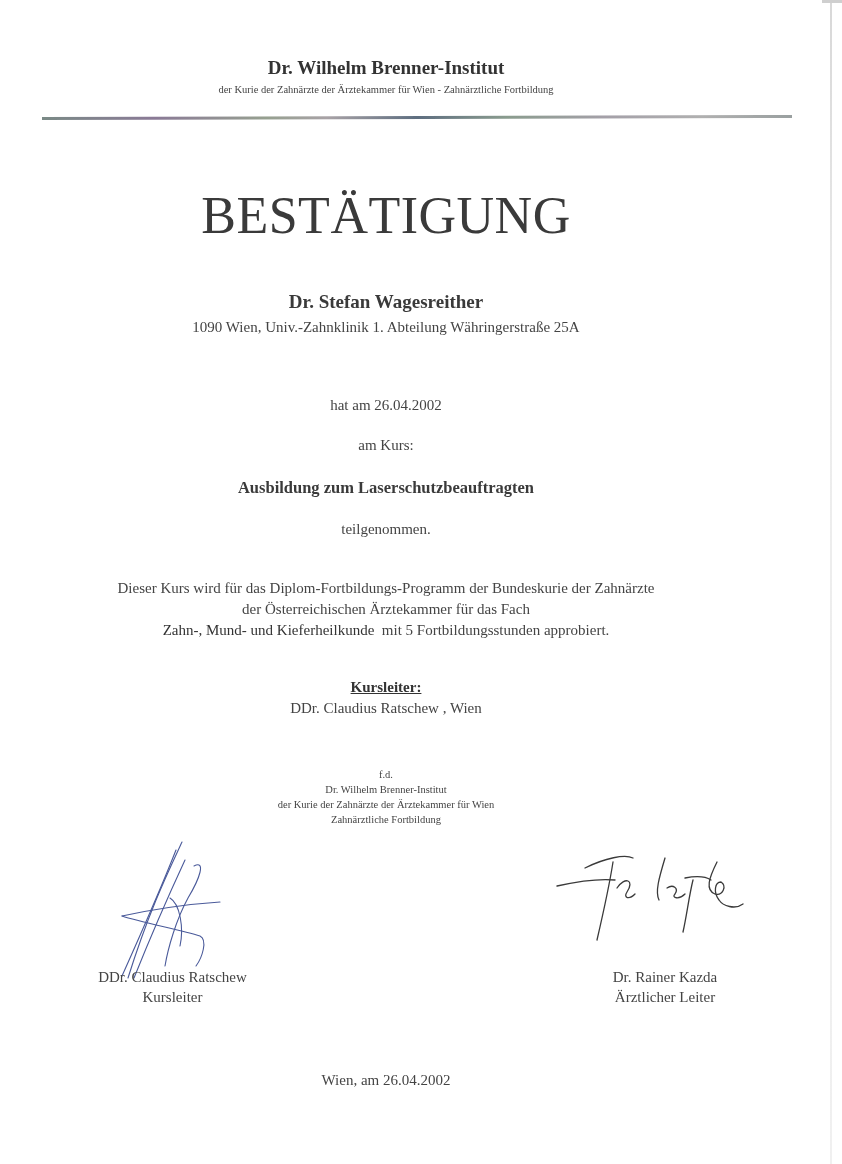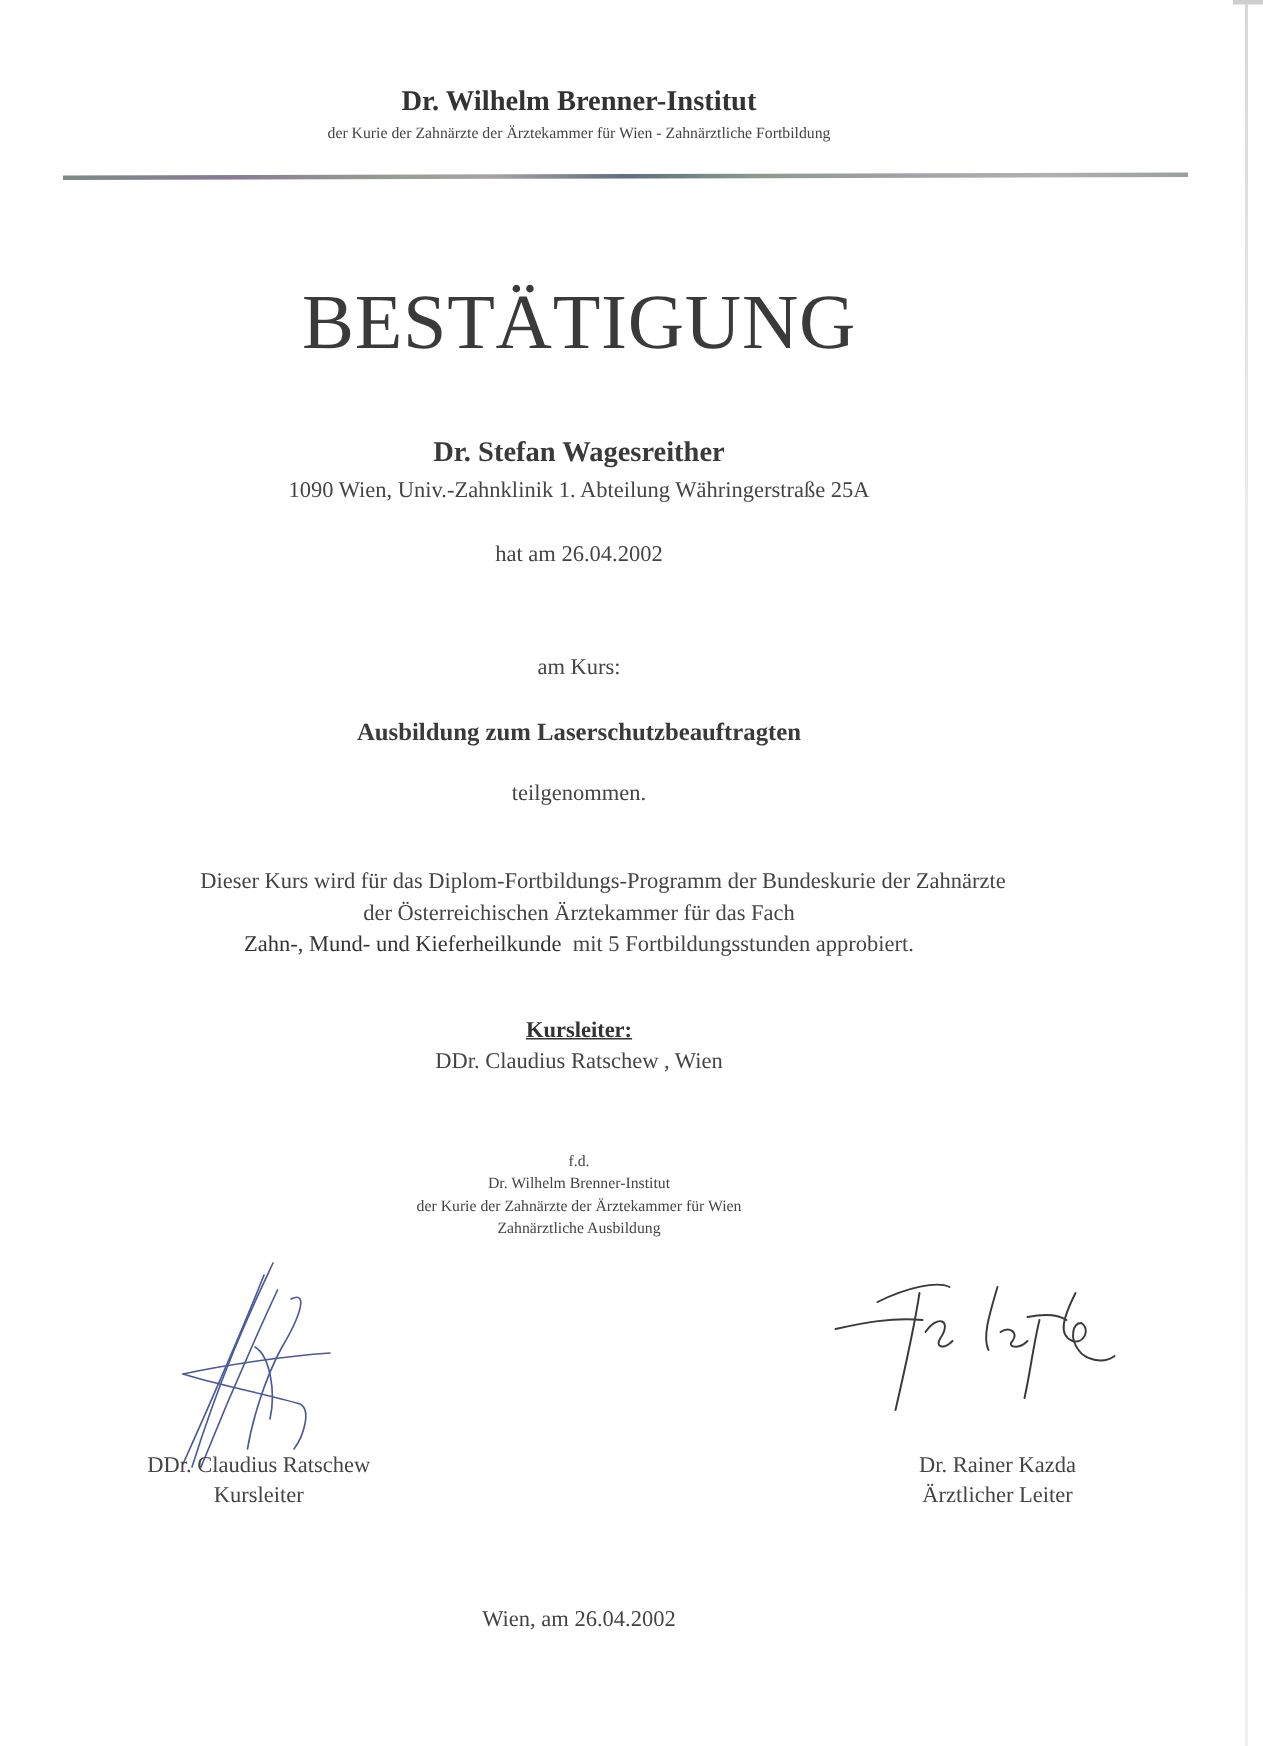--- a/index.html
+++ b/index.html
@@ -72,30 +72,30 @@
     }
     .recipient-address {
       top: 319px;
       font-size: 15px;
       color: #444444;
     }
     .body-line {
       font-size: 15px;
       color: #444444;
     }
-    .date-line { top: 362px; }
+    .date-line { top: 397px; }
     .course-intro { top: 437px; }
     .course-name {
       top: 478px;
       font-size: 16.5px;
       font-weight: bold;
       color: #3a3a3a;
     }
     .participated { top: 521px; }
-    .diploma-1 { top: 580px; padding-left: 16px; }
+    .diploma-1 { top: 580px; }
     .diploma-2 { top: 601px; }
     .diploma-3 { top: 622px; }
     .diploma-3 b { font-weight: normal; color: #333333; }
     .leader-label {
       top: 679px;
       font-size: 15px;
       font-weight: bold;
       text-decoration: underline;
       color: #333333;
     }
@@ -165,21 +165,21 @@
 <div class="abs-center body-line diploma-1">Dieser Kurs wird für das Diplom-Fortbildungs-Programm der Bundeskurie der Zahnärzte</div>
 <div class="abs-center body-line diploma-2">der Österreichischen Ärztekammer für das Fach</div>
 <div class="abs-center body-line diploma-3"><b>Zahn-, Mund- und Kieferheilkunde</b><span style="white-space:pre">  mit 5 Fortbildungsstunden approbiert.</span></div>
 
 <div class="abs-center leader-label">Kursleiter:</div>
 <div class="abs-center body-line leader-name">DDr. Claudius Ratschew , Wien</div>
 
 <div class="abs-center fd-block fd-1">f.d.</div>
 <div class="abs-center fd-block fd-2">Dr. Wilhelm Brenner-Institut</div>
 <div class="abs-center fd-block fd-3">der Kurie der Zahnärzte der Ärztekammer für Wien</div>
-<div class="abs-center fd-block fd-4">Zahnärztliche Ausbildung</div>
+<div class="abs-center fd-block fd-4">Zahnärztliche Fortbildung</div>
 
 <svg class="sig-left-svg" viewBox="0 0 120 145" fill="none" stroke="#4a5a9a" stroke-width="1.1" stroke-linecap="round">
   <path d="M72 4 C60 30 40 70 18 140"></path>
   <path d="M66 12 C55 40 38 80 12 138"></path>
   <path d="M75 22 C62 50 44 90 24 140"></path>
   <path d="M84 28 C96 22 90 40 78 60 C66 82 58 110 55 128"></path>
   <path d="M12 78 C30 84 70 92 90 98 C98 102 92 120 86 128"></path>
   <path d="M12 78 C40 72 80 66 110 64"></path>
   <path d="M60 60 C70 66 74 90 70 108"></path>
 </svg>

